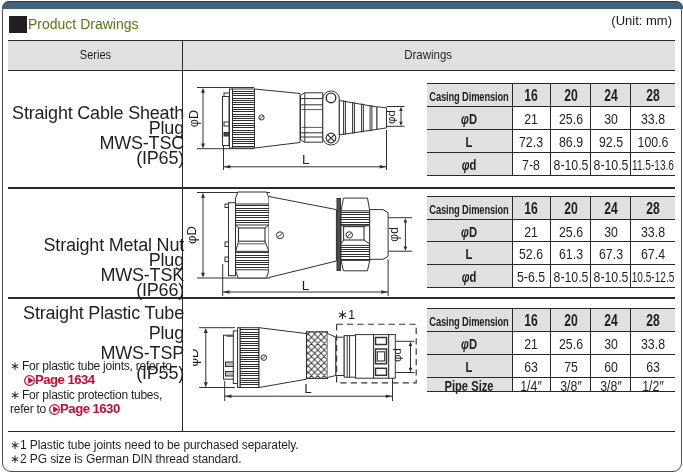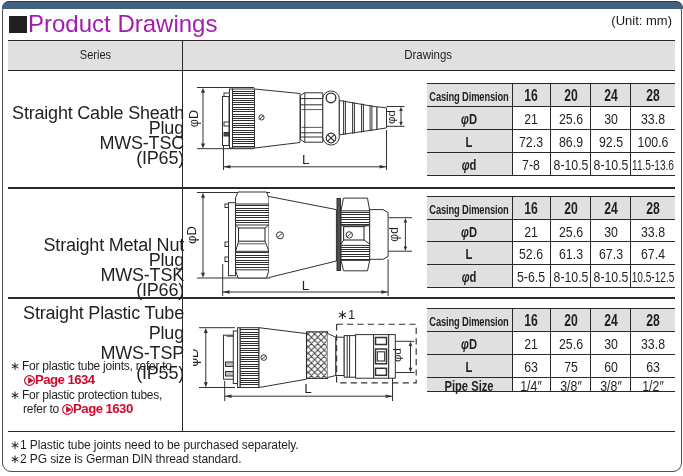--- a/index.html
+++ b/index.html
@@ -24,40 +24,40 @@
 td .val2{font-size:14px;transform:translate(-50%,-50%) scaleX(0.72)}
 td .lab{font-size:14px;transform:translate(-50%,-50%) scaleX(0.8)}
 td .cas{font-size:13px;transform:translate(-50%,-50%) scaleX(0.72);letter-spacing:-0.2px}
 </style></head>
 <body>
 
 <div class="abs" style="left:1.5px;top:2px;width:678px;height:467.5px;border:1.5px solid #4d4d4d;border-radius:9px"></div>
 <div class="abs" style="left:1.5px;top:1px;width:681px;height:7.5px;background:#41617f;border-radius:7px 7px 0 0;border-top:1.5px solid #2a3b50;box-sizing:border-box"></div>
 
 <div class="abs" style="left:9px;top:15.5px;width:18px;height:17.5px;background:#231f20"></div>
-<div class="abs" style="left:28px;top:12px;font-size:24px;line-height:24px;color:#a21caf">Product Drawings</div>
+<div class="abs" style="left:28px;top:12px;font-size:14px;line-height:24px;color:#4d7c0f">Product Drawings</div>
 <div class="abs" style="right:11px;top:13px;font-size:13px;line-height:15px;color:#1d1a1b">(Unit: mm)</div>
 
 <div class="abs gray" style="left:8px;top:40px;width:667px;height:30px"></div>
 <div class="hline" style="left:8px;top:39.5px;width:667px"></div>
 <div class="hline" style="left:8px;top:69.5px;width:667px"></div>
 <div class="hline" style="left:8px;top:187px;width:667px"></div>
 <div class="hline" style="left:8px;top:297px;width:667px"></div>
 <div class="hline" style="left:8px;top:430.5px;width:667px"></div>
 <div class="vline" style="left:181.5px;top:39.5px;height:392.5px"></div>
 <div class="abs b" style="left:8px;top:47px;width:174px;text-align:center;font-size:13px"><span class="cx85">Series</span></div>
 <div class="abs b" style="left:182px;top:46.5px;width:493px;text-align:center;font-size:13.5px"><span class="cx85">Drawings</span></div>
 
 <div class="abs ser" style="left:8px;top:106px;width:176px">Straight Cable Sheath Plug<br><span class="b">MWS-TSC</span><br>(IP65)</div>
 <div class="abs ser" style="left:8px;top:238px;width:176px">Straight Metal Nut Plug<br><span class="b">MWS-TSK</span><br>(IP66)</div>
 <div class="abs ser" style="left:8px;top:303px;width:176px;line-height:20px">Straight Plastic Tube Plug<br><span class="b">MWS-TSP</span><br>(IP55)</div>
 <div class="abs" style="left:10px;top:359px;width:176px;font-size:12px;line-height:14.4px;letter-spacing:-0.25px">∗ For plastic tube joints, refer to<br><span style="margin-left:14px"></span><svg width="11" height="11" viewBox="0 0 11 11" style="vertical-align:-1.5px">
       <circle cx="5.5" cy="5.5" r="4.9" fill="none" stroke="#cc092f" stroke-width="1.15"></circle>
       <path d="M4.1 2.2 L9.9 5.5 L4.1 8.8 Z" fill="#cc092f"></path>
-    </svg><span class="red">Page 1634</span><br>∗ For plastic protection tubes,<br><span style="margin-left:13px">refer to </span><svg width="11" height="11" viewBox="0 0 11 11" style="vertical-align:-1.5px">
+    </svg><span class="red">Page 1634</span><br>∗ For plastic protection tubes,<br><span style="">refer to </span><svg width="11" height="11" viewBox="0 0 11 11" style="vertical-align:-1.5px">
       <circle cx="5.5" cy="5.5" r="4.9" fill="none" stroke="#cc092f" stroke-width="1.15"></circle>
       <path d="M4.1 2.2 L9.9 5.5 L4.1 8.8 Z" fill="#cc092f"></path>
     </svg><span class="red">Page 1630</span></div>
 
 <div class="abs" style="left:427px;top:83px">
 <table class="inner" style="width:248px">
 <colgroup>
         <col style="width:85px">
         <col style="width:38.5px">
         <col style="width:40px">

